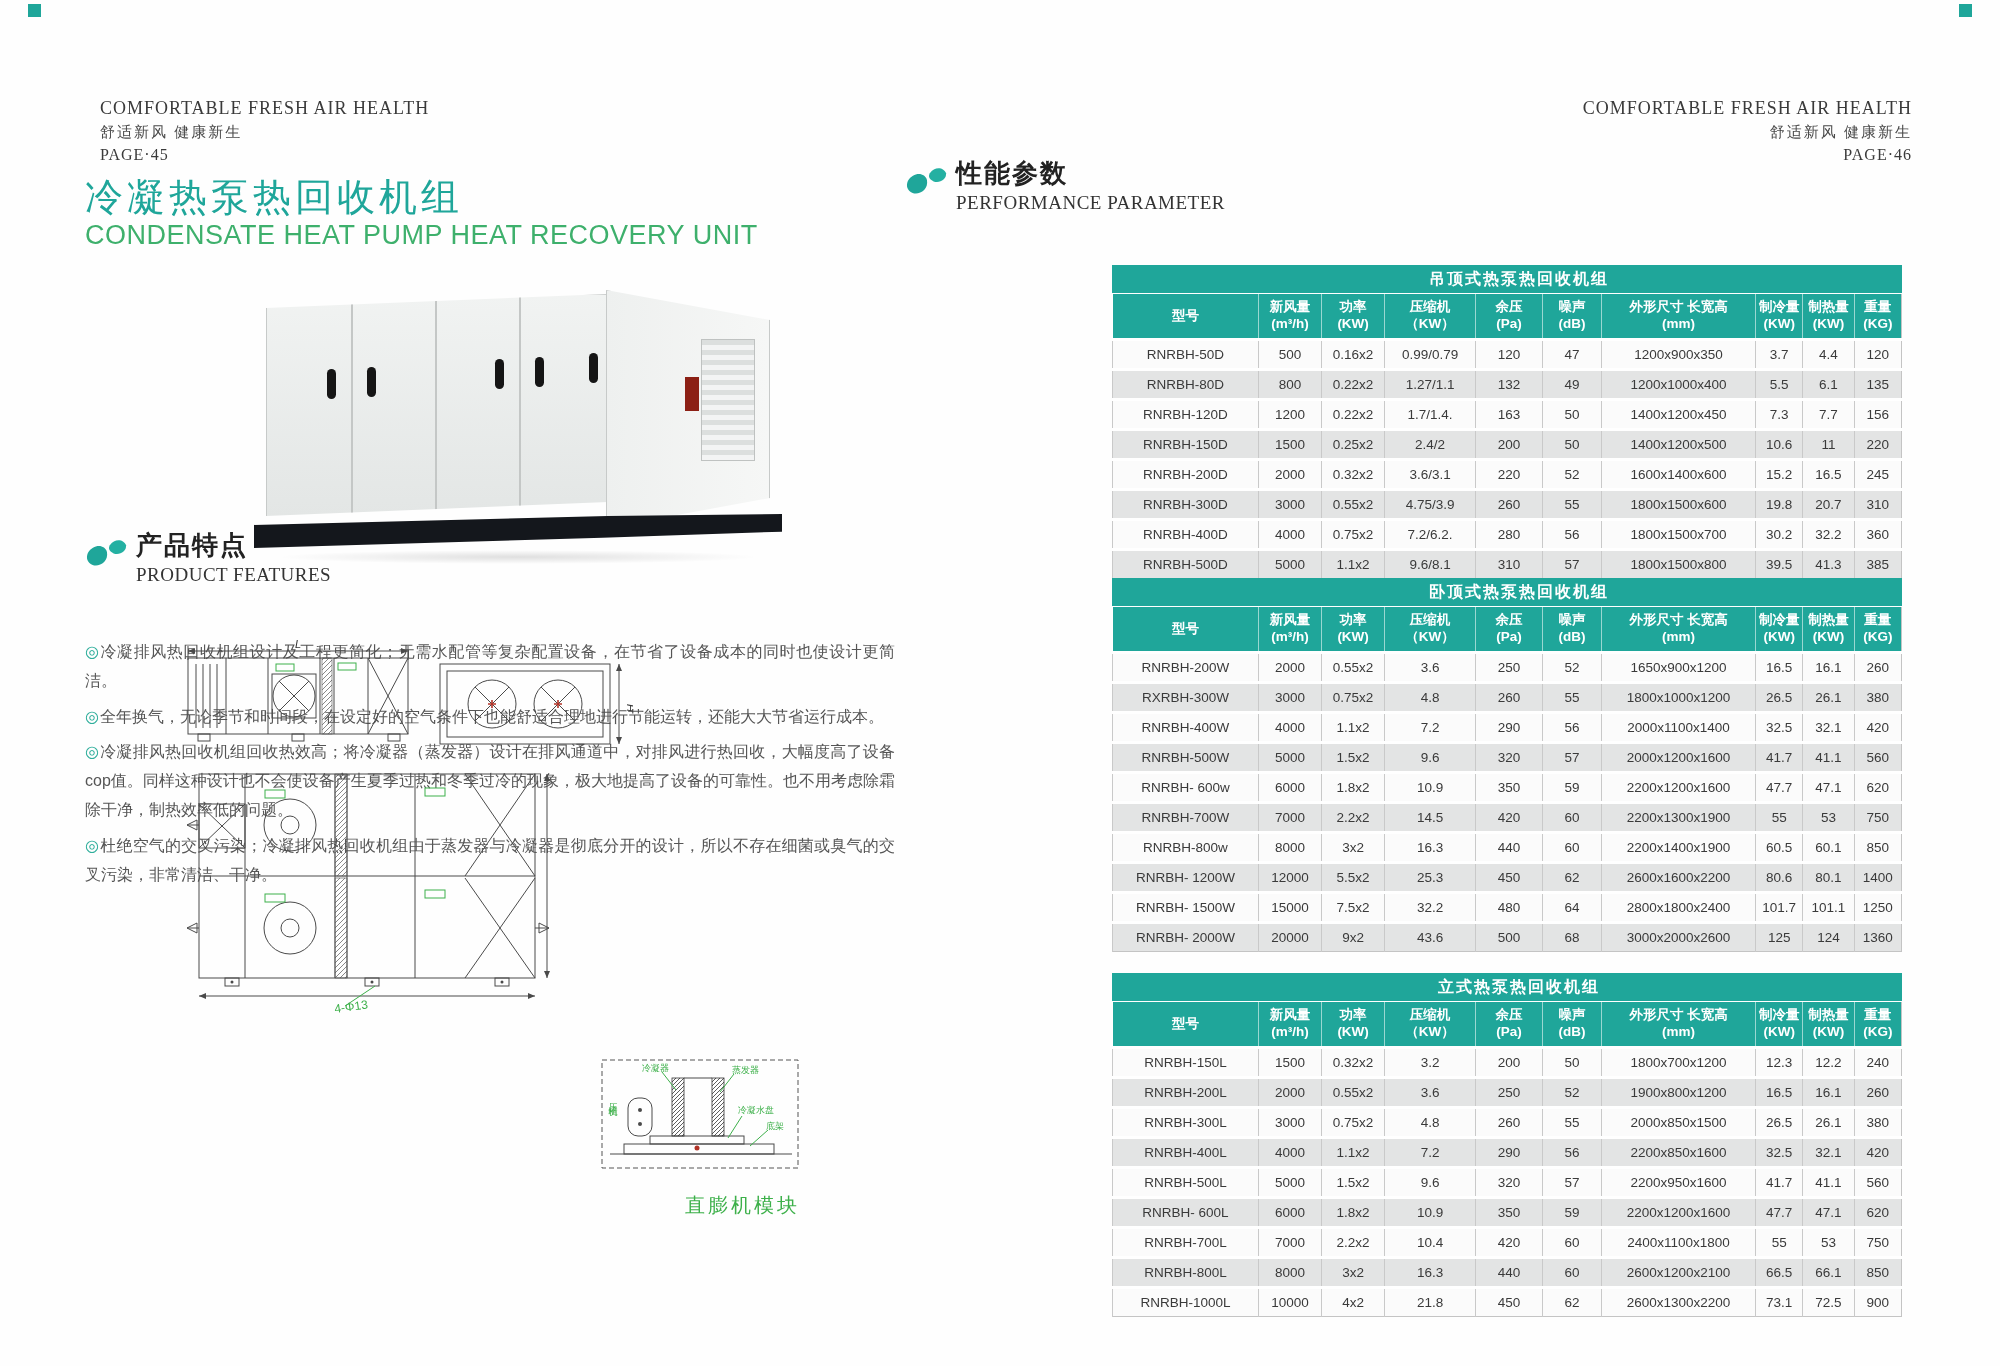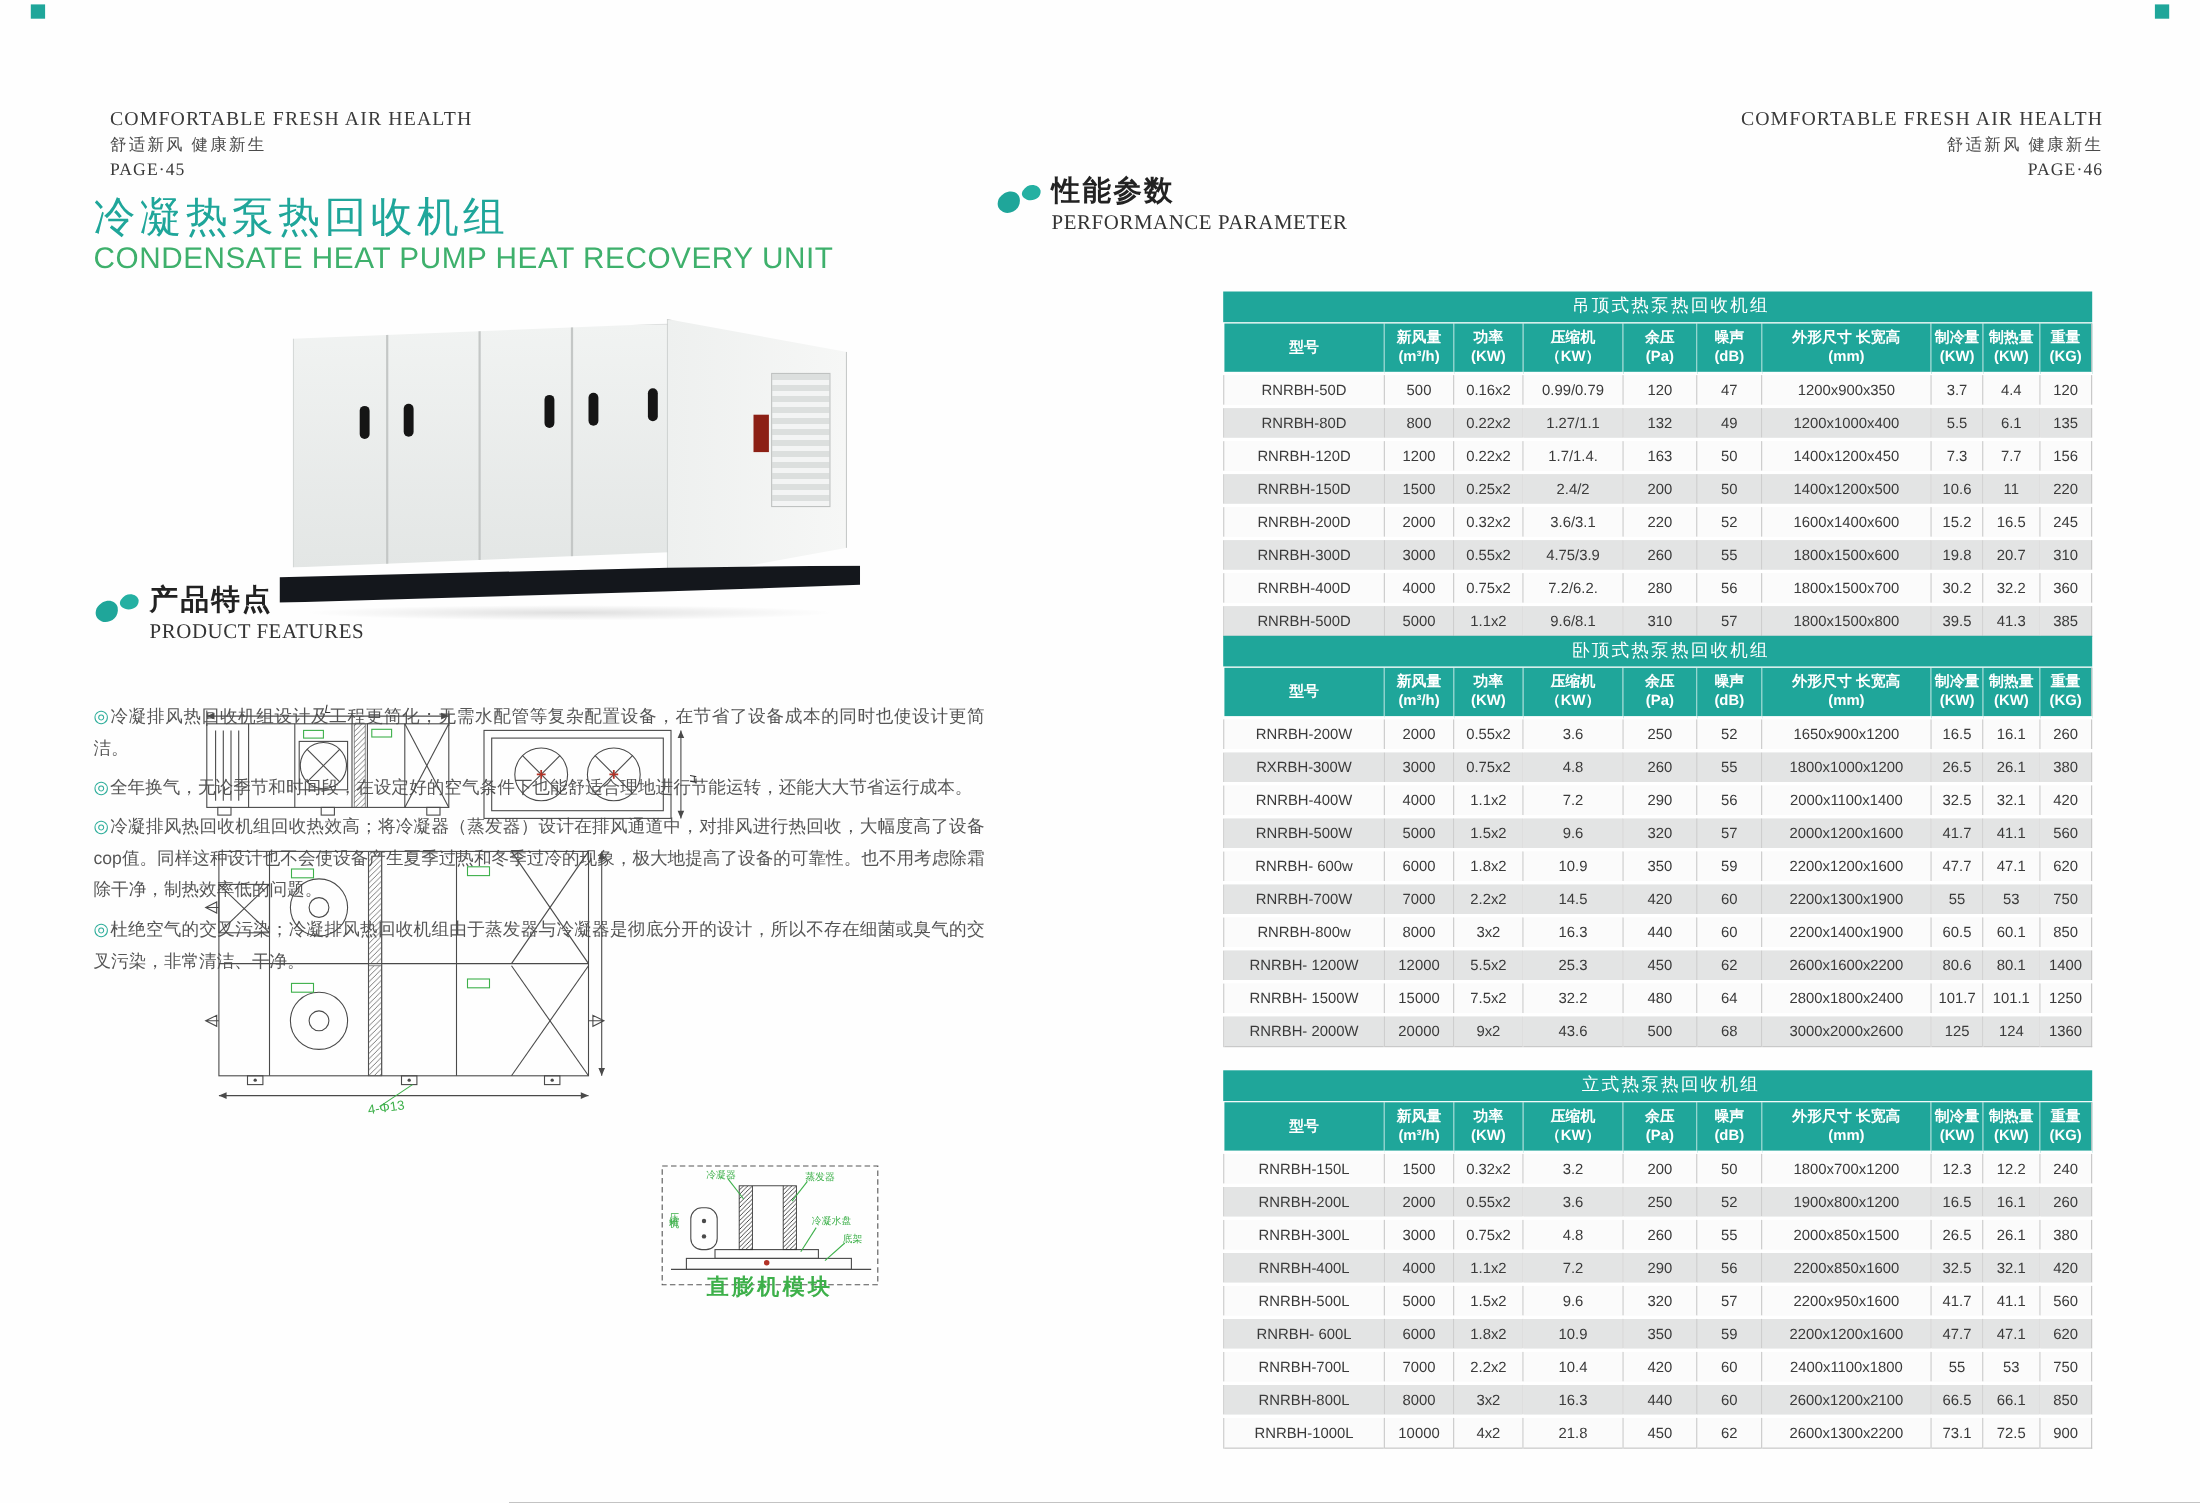--- a/index.html
+++ b/index.html
@@ -43,26 +43,26 @@
   .features{position:absolute;left:85px;top:638px;width:810px;}
   .features p{margin:0 0 7px 0;font-size:16px;line-height:1.8;color:#555;text-align:justify;}
   .bmark{color:#2fae9b;margin-right:1px;}
   
   .drw{position:absolute;}
   .drw svg{display:block;}
   .dline{stroke:#4a4a4a;stroke-width:1;fill:none;}
   .dgreen{stroke:#3db04a;stroke-width:1;fill:none;}
   .dlabel{position:absolute;font-size:9px;color:#3db04a;white-space:nowrap;line-height:1;}
   .vlabel{writing-mode:vertical-rl;letter-spacing:2px;}
-  .mod-caption{position:absolute;left:600px;top:1156px;width:200px;text-align:center;
-               font-size:20px;font-weight:bold;color:#3db04a;letter-spacing:3px;}
+  .mod-caption{position:absolute;left:600px;top:1192px;width:200px;text-align:right;
+               font-size:20px;font-weight:normal;color:#3db04a;letter-spacing:3px;}
   
   .ptable{position:absolute;left:1112px;width:790px;}
   .pt-title{height:28px;line-height:28px;background:#1fa69a;color:#fff;text-align:center;
-            font-size:16px;font-weight:normal;letter-spacing:2px;padding-left:24px;}
+            font-size:16px;font-weight:bold;letter-spacing:2px;padding-left:24px;}
   .ptable table{width:100%;border-collapse:collapse;table-layout:fixed;border:1px solid #c4c4c4;}
   .ptable thead th{background:#1fa69a;color:#fff;font-size:13.5px;font-weight:bold;height:44px;
                    padding:0;vertical-align:middle;border-left:1px solid rgba(255,255,255,.55);
                    border-top:1px solid rgba(255,255,255,.55);}
   .ptable thead th div{line-height:1.25;}
   .ptable tbody td{height:27px;padding:0;text-align:center;font-size:13.5px;color:#3a3a3a;
                    border-left:1px solid #c9c9c9;border-top:3px solid #fff;overflow:hidden;white-space:nowrap;}
   .ptable tbody tr:nth-child(odd){background:#fbfbfb;}
   .ptable tbody tr:nth-child(even){background:#e3e4e4;}
 </style>

